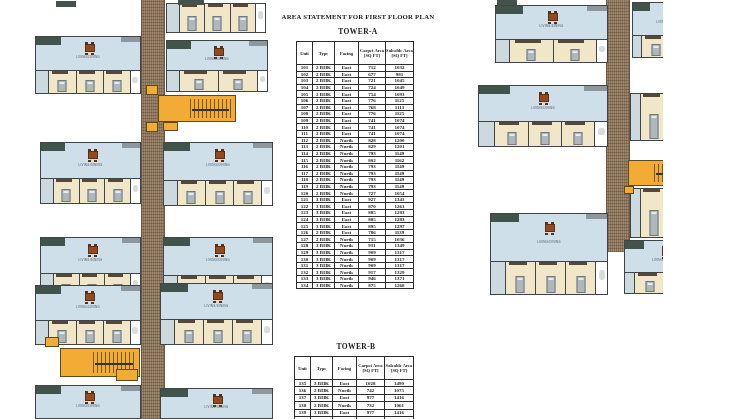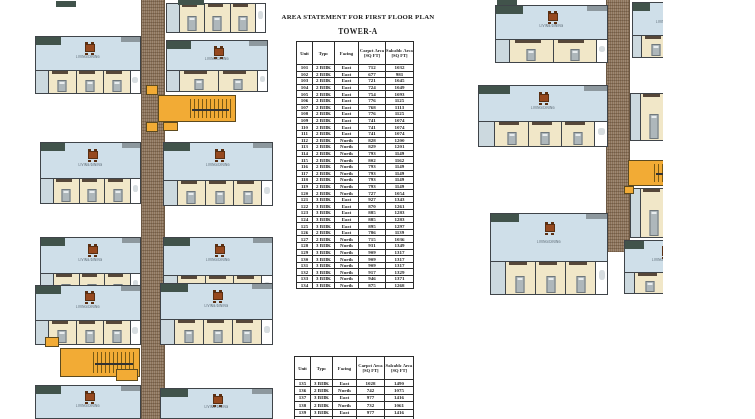--- a/index.html
+++ b/index.html
@@ -827,20 +827,21 @@
         <tr>
           <td>134</td>
           <td>3 BHK</td>
           <td>North</td>
           <td>875</td>
           <td>1268</td>
         </tr>
       </tbody>
     </table>
 
+  <div class="tower-heading h-b">TOWER-B</div>
   <table class="area tb" id="table-b">
       <colgroup>
         <col style="width: 16px;">
         <col style="width: 22px;">
         <col style="width: 24px;">
         <col style="width: 28px;">
         <col style="width: 29px;">
       </colgroup>
       <thead>
         <tr>

